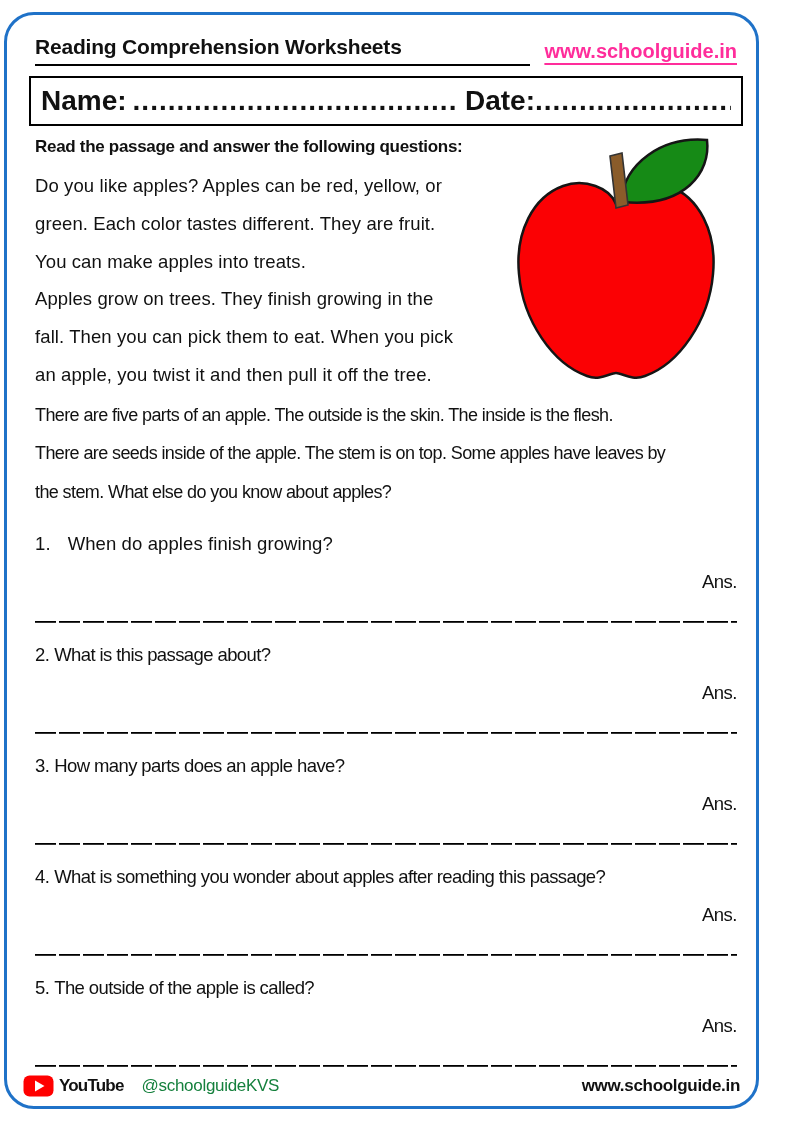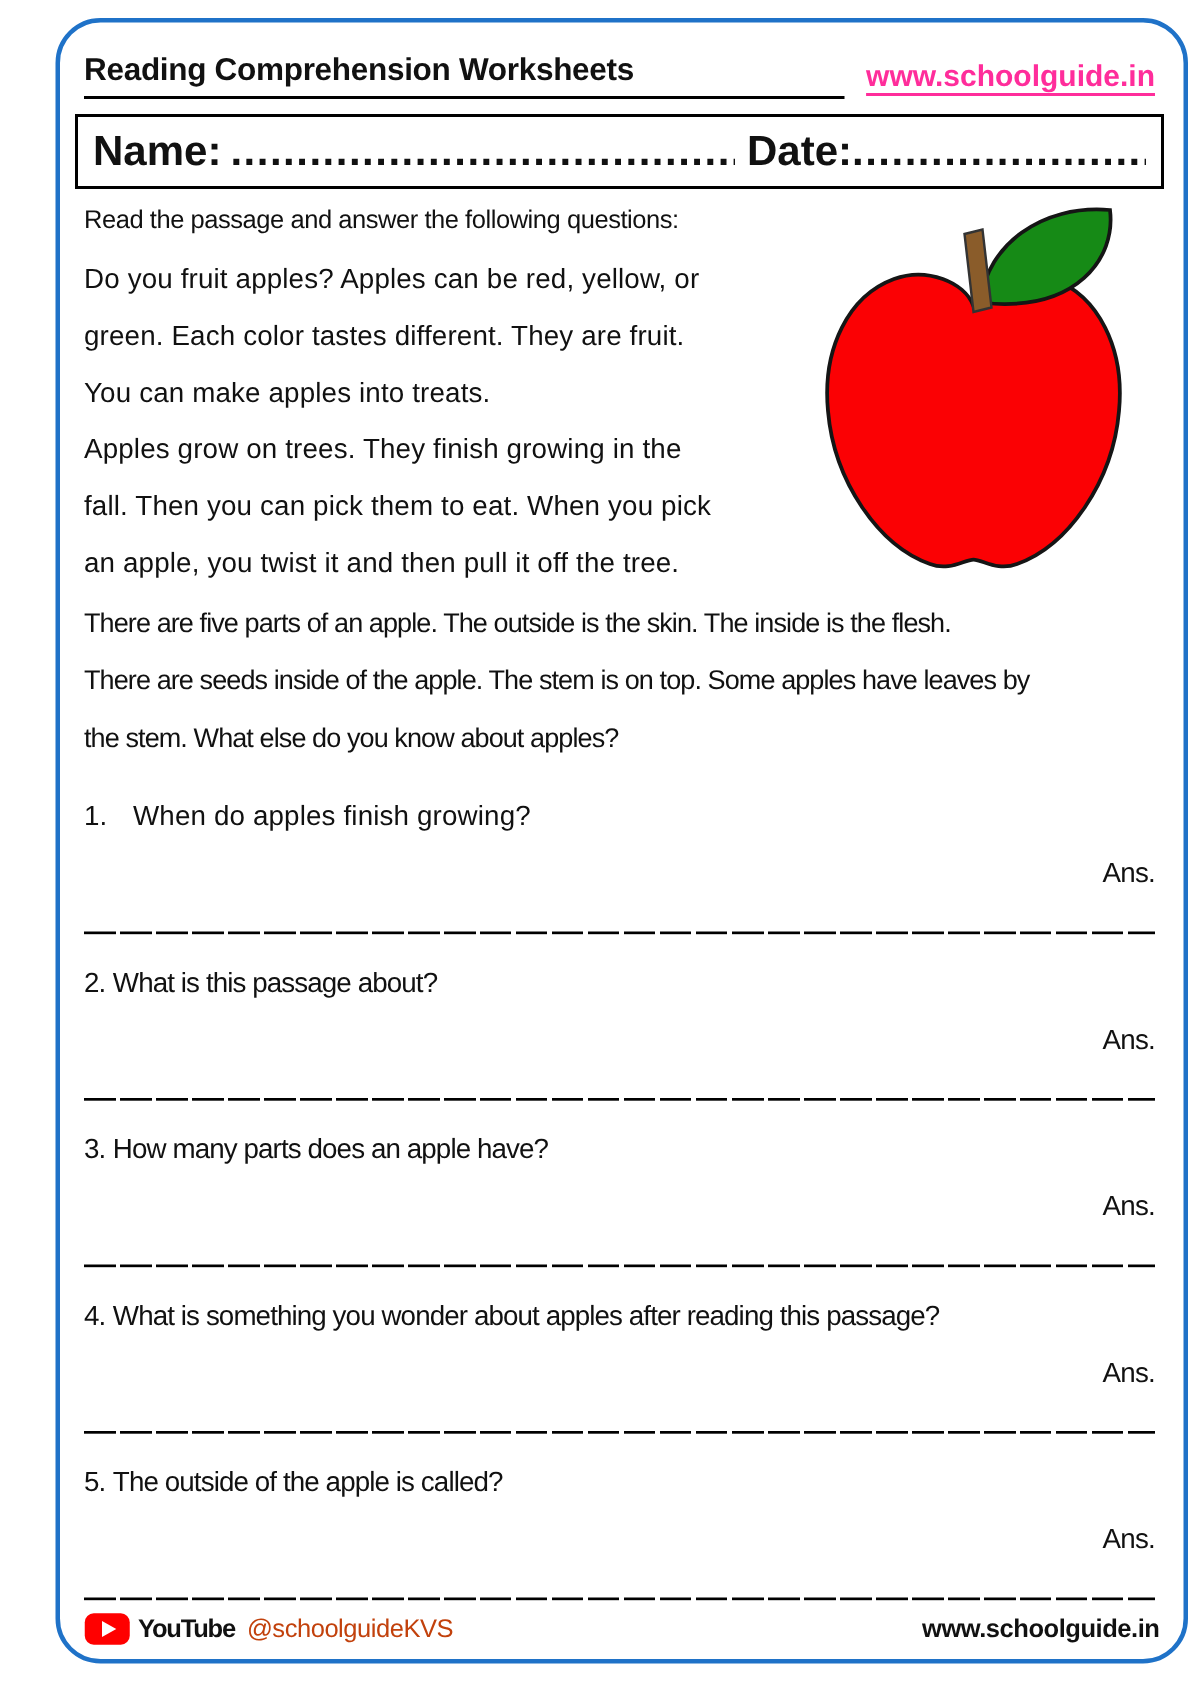--- a/index.html
+++ b/index.html
@@ -1,40 +1,40 @@
 <!DOCTYPE html>
 <html><head>
 <meta charset="utf-8">
 <style>
   * { margin:0; padding:0; box-sizing:border-box; }
   html,body { width:794px; height:1123px; background:#ffffff;
               font-family:"Liberation Sans", sans-serif; color:#111; }
   .page {
-    position:absolute; left:37px; top:12px; width:755px; height:1097px;
+    position:absolute; left:4px; top:12px; width:755px; height:1097px;
     border:3.5px solid #1f72c8; border-radius:30px;
-    padding:14px 13px 0 10px; overflow:hidden;
+    padding:14px 13px 0 22px; overflow:hidden;
   }
   
   .hdr { display:flex; align-items:flex-end; margin:6px 6px 0 6px; }
   .hdr-title-wrap { flex:1; border-bottom:2.2px solid #000; padding-bottom:5px; }
   .hdr-title { font-size:21px; font-weight:bold; letter-spacing:-0.2px; }
   .hdr-link { font-size:20px; font-weight:bold; color:#ff2d9b;
               text-decoration:underline; text-decoration-thickness:2px;
               text-underline-offset:5px; padding-bottom:3px; margin-left:14px; }
   
   .name-box {
     margin:10px 0 0 0; border:2.5px solid #000; height:50px;
     display:flex; align-items:center; padding:0 10px; overflow:hidden;
     font-size:28px; font-weight:bold; white-space:nowrap;
   }
   .dots { letter-spacing:1px; font-weight:bold; overflow:hidden; }
   .name-dots { flex:1; margin:0 8px 0 6px; }
   .date-dots { width:196px; }
   
-  .instruction { margin:11px 6px 0 6px; font-size:17px; font-weight:normal;
+  .instruction { margin:11px 6px 0 6px; font-size:17px; font-weight:bold;
                  letter-spacing:-0.3px; }
   .passage-wrap { position:relative; margin:10px 6px 0 6px; }
   .p1 { font-size:18.5px; line-height:37.8px; letter-spacing:0.1px; width:470px; }
   .p1 span { display:block; white-space:nowrap; }
   .p2 { font-size:18px; line-height:38.6px; letter-spacing:-0.6px; margin-top:2px; }
   .p2 span { display:block; white-space:nowrap; }
   .apple-fig { position:absolute; top:-33px; right:18px; width:206px; height:252px; }
   
   .q-block { margin:20px 6px 0 6px; }
   .q-text { font-size:18.5px; line-height:24px; letter-spacing:-0.6px; }
@@ -48,21 +48,21 @@
     background:repeating-linear-gradient(90deg,#000 0 21px,transparent 21px 24px)
                left bottom / 100% 1.8px no-repeat; }
   .blank-rule { margin-top:26px; height:2px;
     background:repeating-linear-gradient(90deg,#000 0 21px,transparent 21px 24px)
                left bottom / 100% 1.8px no-repeat; }
   
   .footer { position:absolute; left:16px; right:16px; bottom:9px;
             display:flex; align-items:center; }
   .yt-icon { width:31px; height:22px; display:block; }
   .yt-label { font-size:17px; font-weight:bold; letter-spacing:-0.8px; margin-left:5px; }
-  .yt-handle { font-size:17px; letter-spacing:-0.3px; margin-left:8px; color:#c2410c; }
+  .yt-handle { font-size:17px; letter-spacing:-0.3px; margin-left:18px; color:#15803d; }
   .footer-site { margin-left:auto; font-size:17px; font-weight:bold; letter-spacing:-0.3px; }
 </style>
 </head>
 <body>
 
 <div class="page">
 
   <div class="hdr">
     <div class="hdr-title-wrap">
       <span class="hdr-title">Reading Comprehension Worksheets</span>
@@ -74,21 +74,21 @@
     <span>Name:</span>
     <span class="dots name-dots">..................................................................................................</span>
     <span>Date:</span>
     <span class="dots date-dots">...........................................</span>
   </div>
 
   <div class="instruction">Read the passage and answer the following questions:</div>
 
   <div class="passage-wrap">
     <div class="p1">
-      <span>Do you fruit apples? Apples can be red, yellow, or</span>
+      <span>Do you like apples? Apples can be red, yellow, or</span>
       <span>green. Each color tastes different. They are fruit.</span>
       <span>You can make apples into treats.</span>
       <span>Apples grow on trees. They finish growing in the</span>
       <span>fall. Then you can pick them to eat. When you pick</span>
       <span>an apple, you twist it and then pull it off the tree.</span>
     </div>
     <div class="p2">
       <span>There are five parts of an apple. The outside is the skin. The inside is the flesh.</span>
       <span>There are seeds inside of the apple. The stem is on top. Some apples have leaves by</span>
       <span>the stem. What else do you know about apples?</span>

